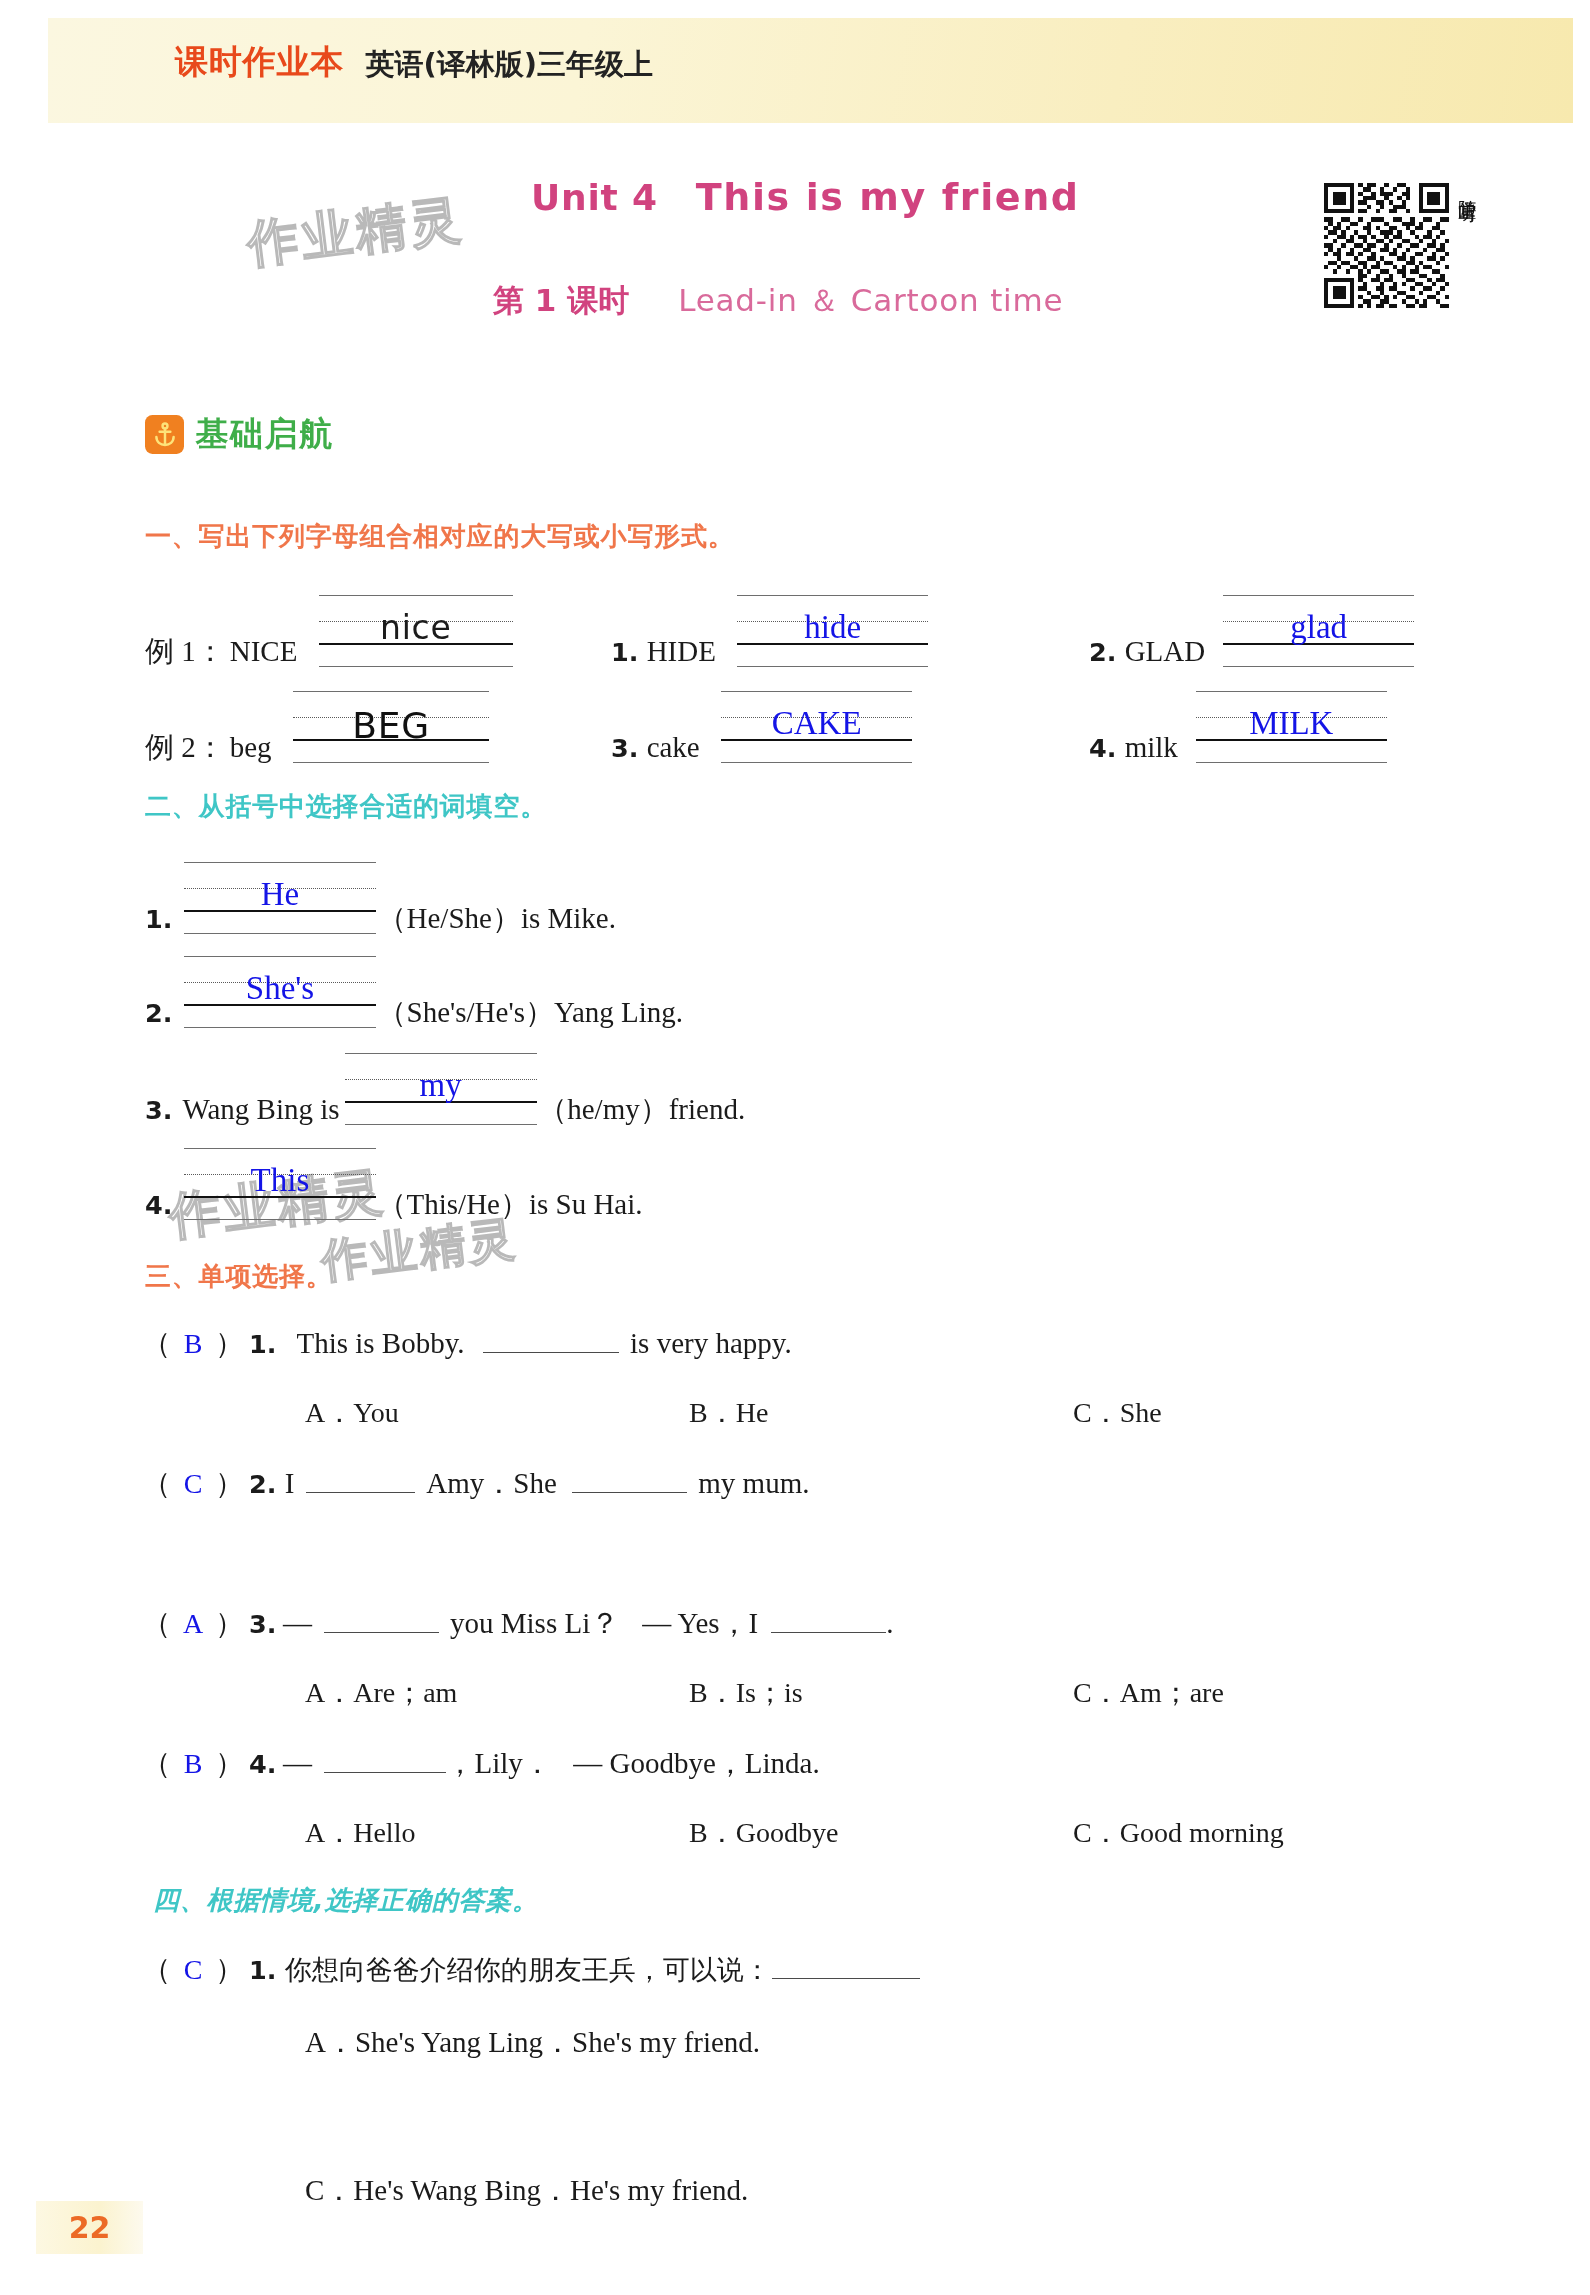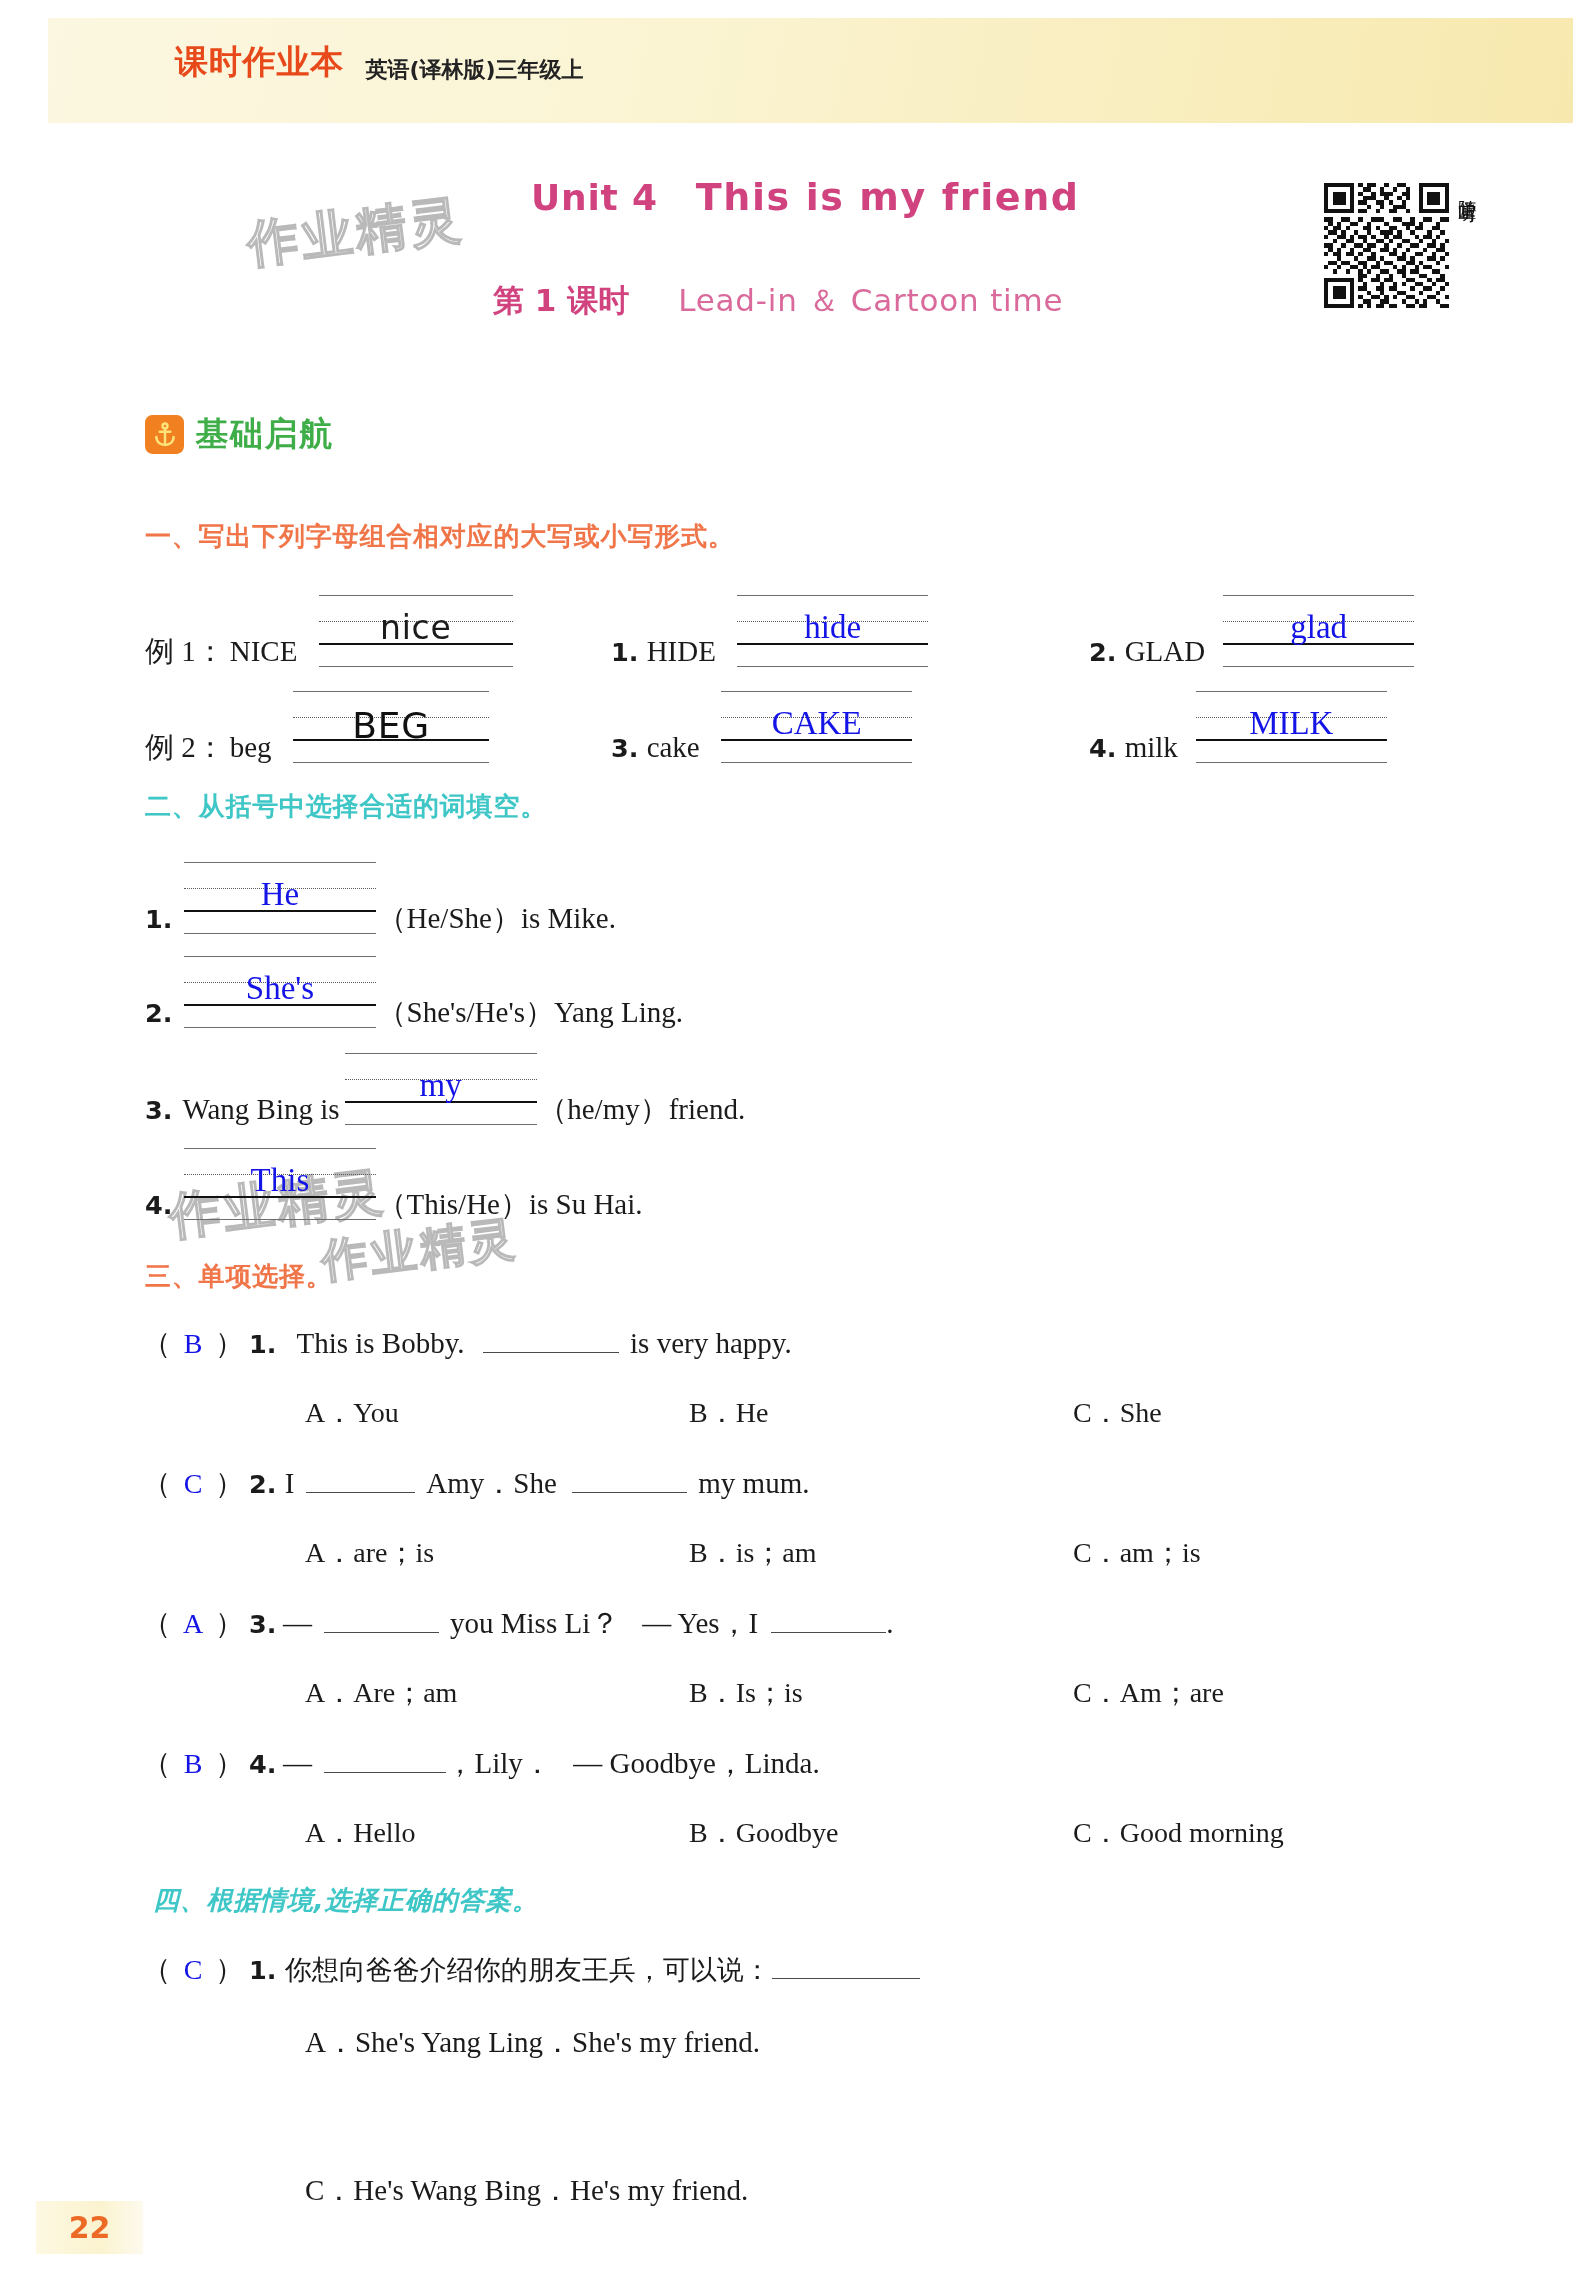--- a/index.html
+++ b/index.html
@@ -39,21 +39,21 @@
   .masthead-logo {
     font-family: "DejaVu Sans", sans-serif;
     font-weight: 700;
     font-size: 33px;
     color: #e8491b;
     letter-spacing: 0.8px;
   }
   .masthead-sub {
     font-family: "DejaVu Sans", sans-serif;
     font-weight: 600;
-    font-size: 22px;
+    font-size: 29px;
     color: #232323;
     letter-spacing: 0px;
   }
 
   
   .unit-title {
     position: absolute;
     left: 531px;
     top: 175px;
     display: flex;
@@ -689,25 +689,20 @@
 
   <div class="row" style="left:142px; top:1464px;">
     <span class="choice-brackets">（<span class="pick">C</span>）</span>
     <span class="num" style="margin-left:5px;">2.</span>
     <span style="margin-left:8.2px;">I</span>
     <span class="blank" style="width:109px; margin-left:11.5px;"></span>
     <span style="margin-left:11.5px;">Amy．She</span>
     <span class="blank" style="width:115px; margin-left:15px;"></span>
     <span style="margin-left:11.5px;">my mum.</span>
   </div>
-  <div class="opt-row" style="left:305px; top:1534px;">
-    <span class="opt" style="width:384px;">A．are；is</span>
-    <span class="opt" style="width:384px;">B．is；am</span>
-    <span class="opt">C．am；is</span>
-  </div>
 
   <div class="row" style="left:142px; top:1604px;">
     <span class="choice-brackets">（<span class="pick">A</span>）</span>
     <span class="num" style="margin-left:5px;">3.</span>
     <span style="margin-left:6.6px;">—</span>
     <span class="blank" style="width:115px; margin-left:11.5px;"></span>
     <span style="margin-left:11.5px;">you Miss Li？</span>
     <span style="margin-left:23px;">— Yes，I</span>
     <span class="blank" style="width:115px; margin-left:13px;"></span>
     <span>.</span>

